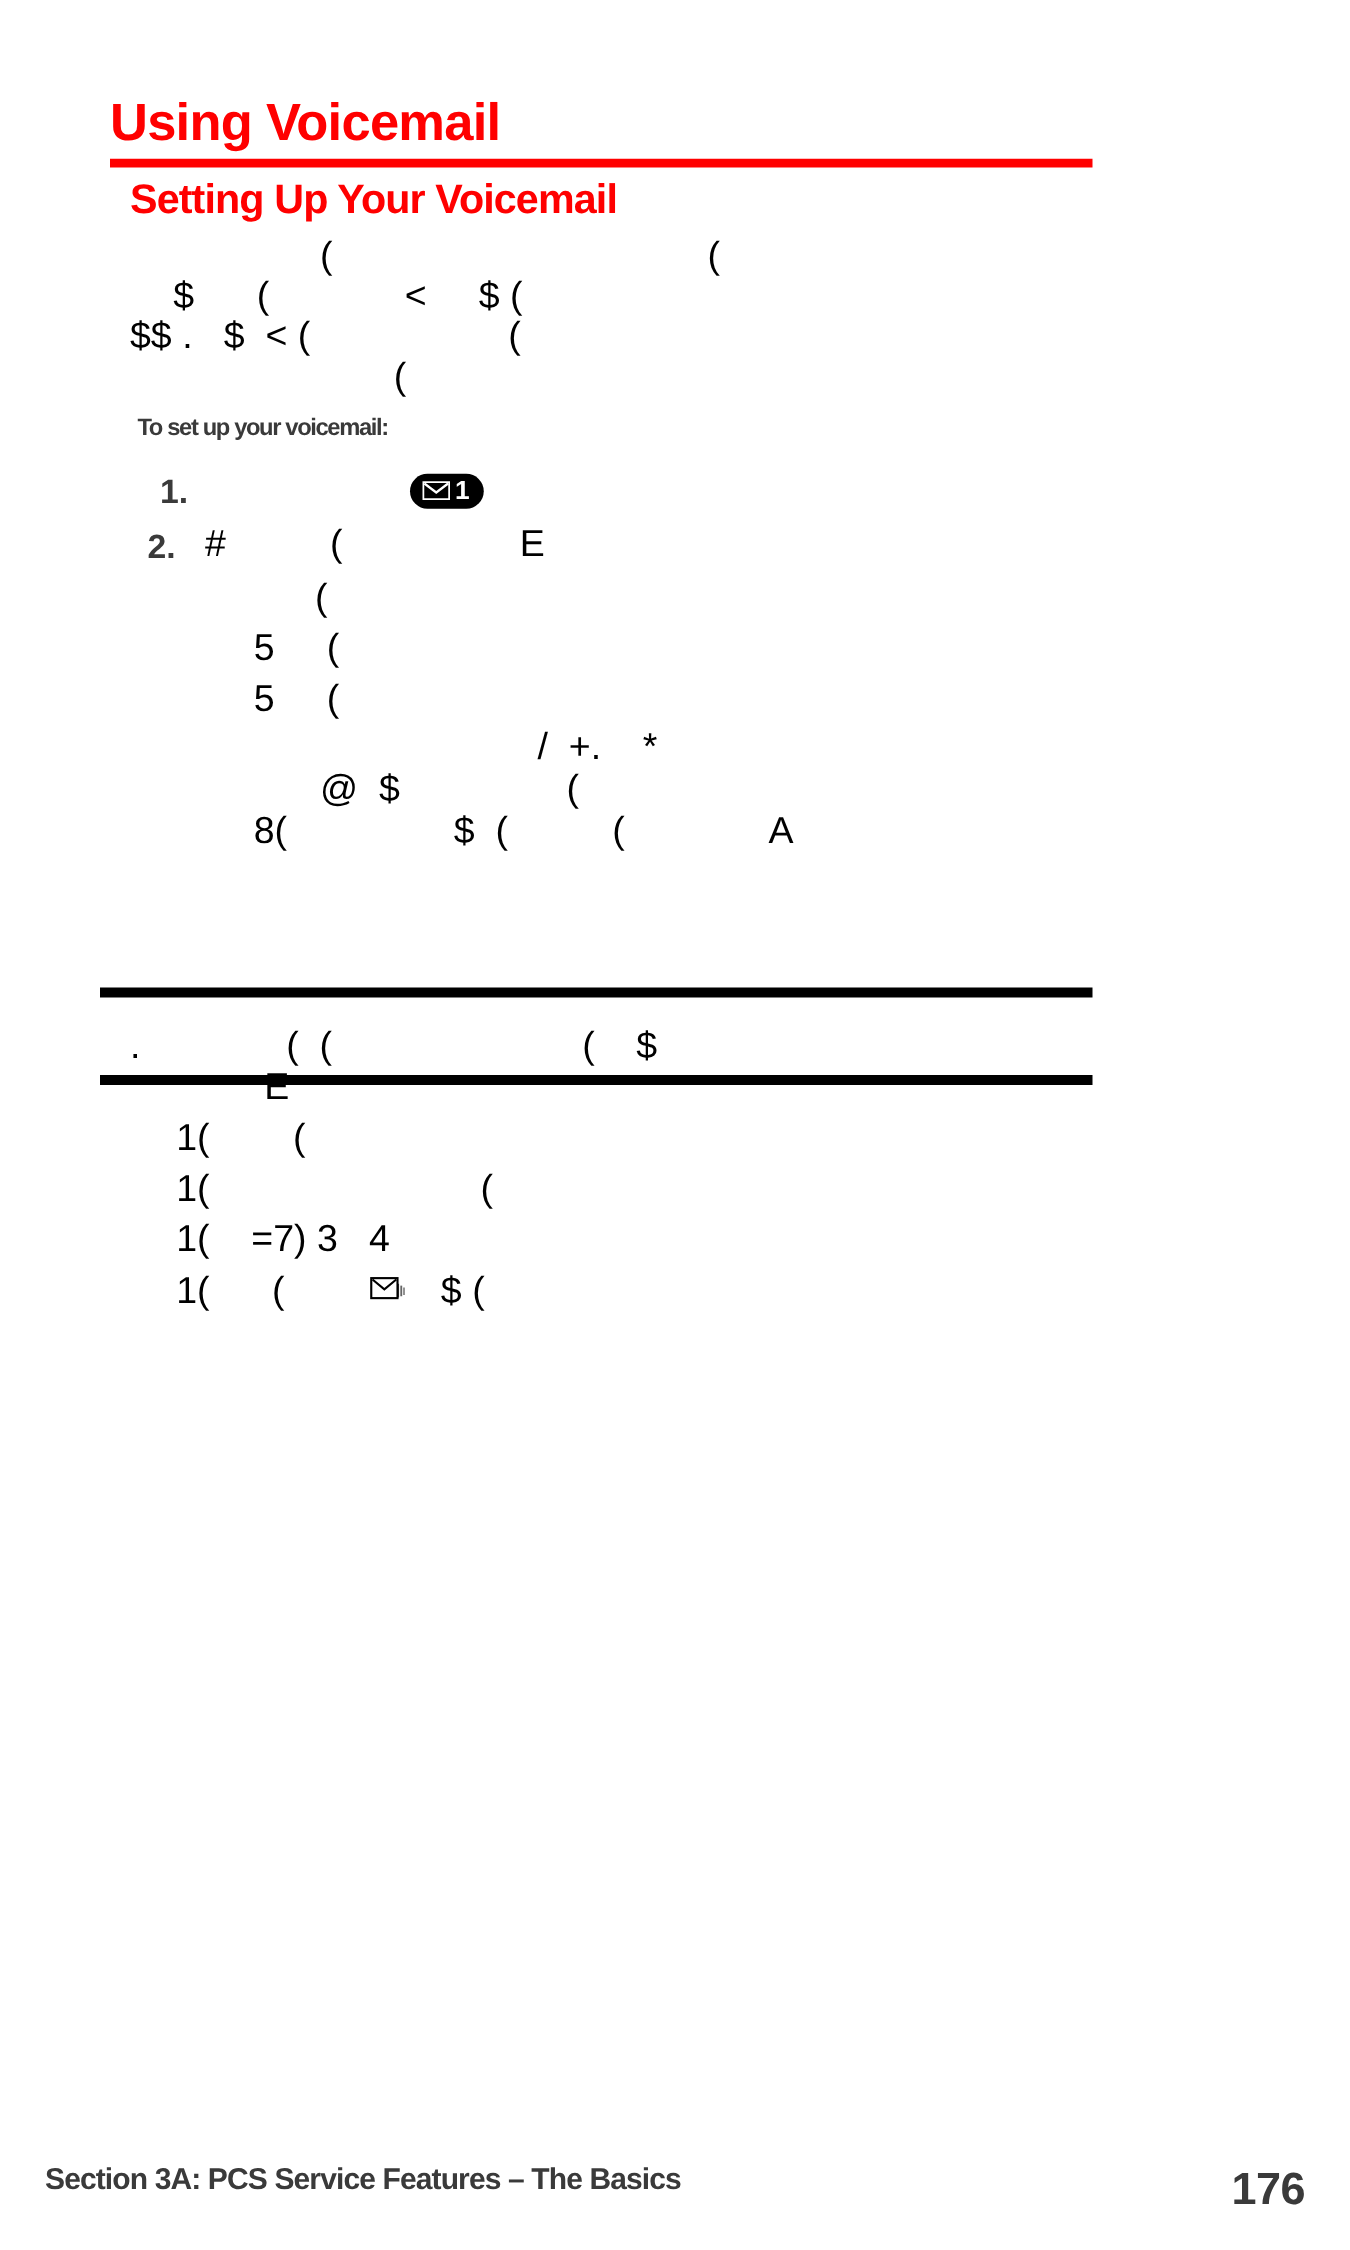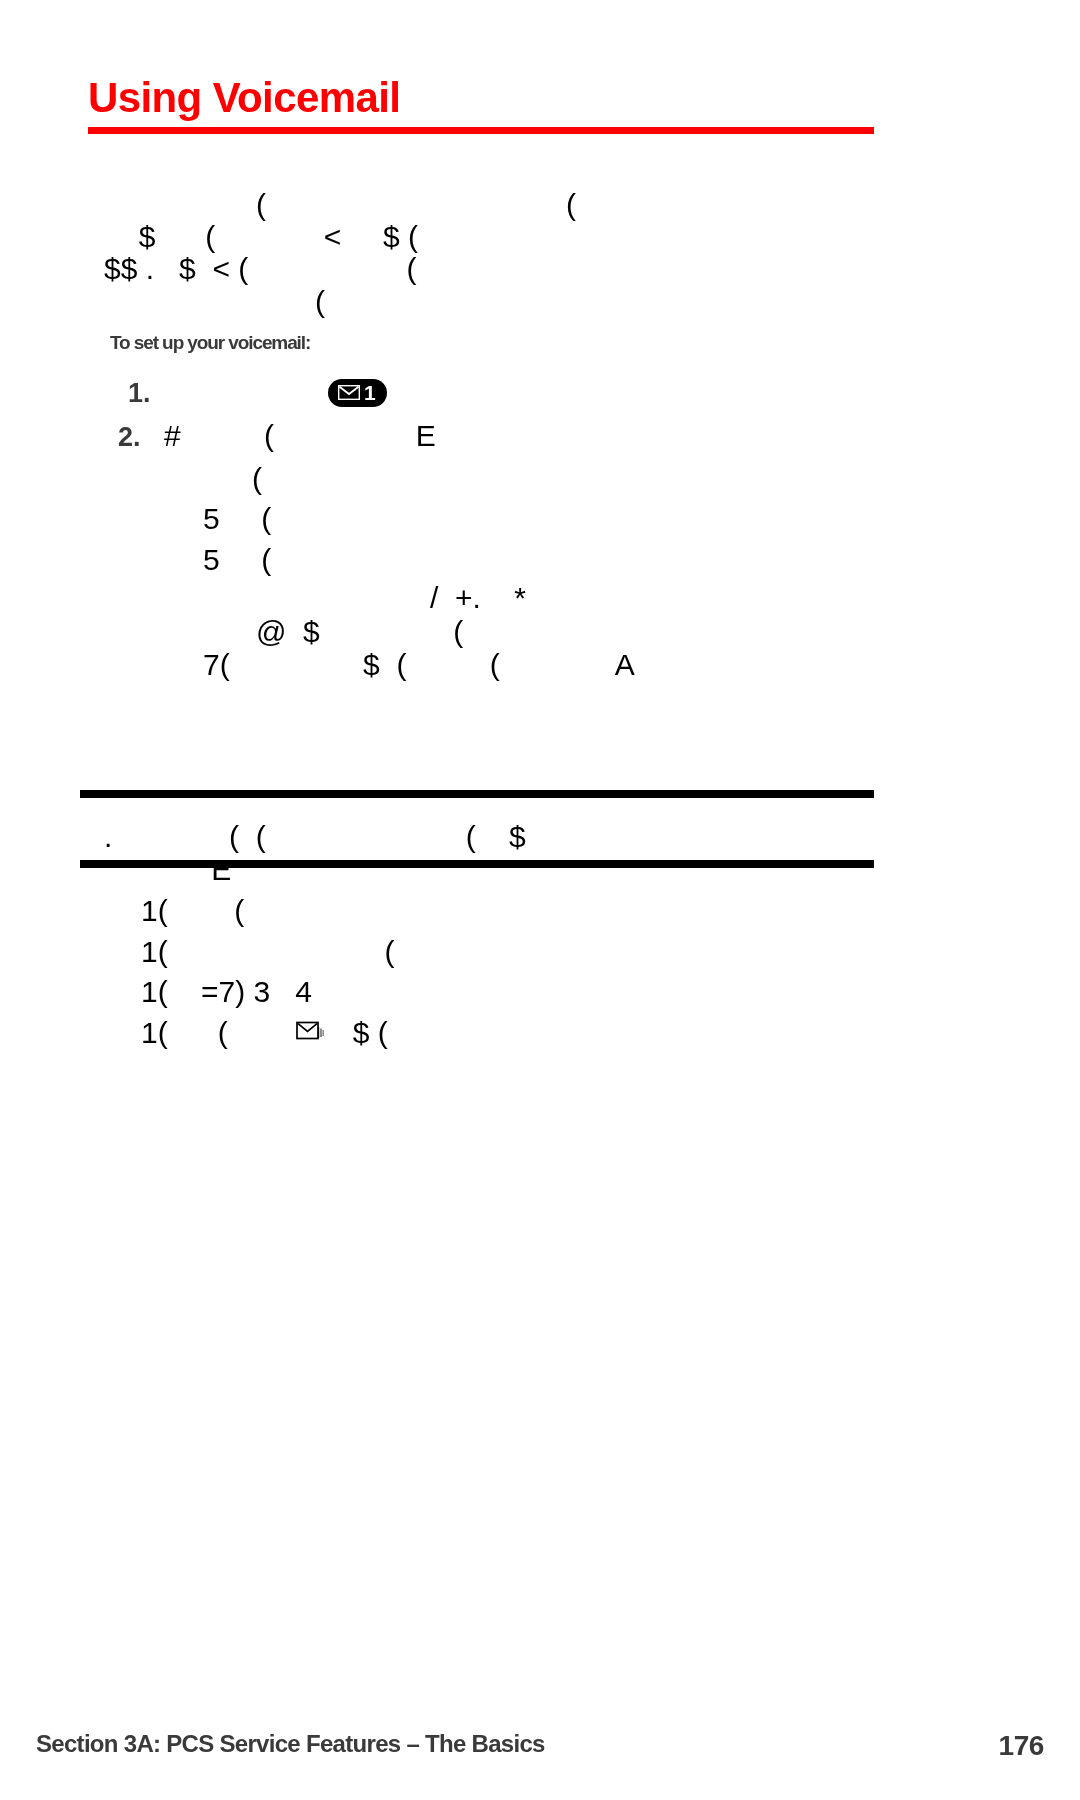--- a/index.html
+++ b/index.html
@@ -151,34 +151,35 @@
     font-size: 24px;
     font-weight: bold;
     color: #3a3a3a;
     letter-spacing: -0.7px;
     white-space: nowrap;
   }
   .footer-page {
     position: absolute;
     right: 36px;
     top: 1730px;
-    font-size: 28px;
+    font-size: 36px;
     font-weight: bold;
     color: #3a3a3a;
     letter-spacing: -0.4px;
   }
 </style>
 </head>
 <body>
 
 <div class="page">
 
   <div class="page-title">Using Voicemail</div>
   <div class="title-rule"></div>
 
+  <div class="section-heading" id="sec-setup">Setting Up Your Voicemail</div>
 
   <div class="glyph-line" style="left:256px; top:190px;">(                                    (</div>
   <div class="glyph-line" style="left:122px; top:222px;">  $      (             &lt;     $ (</div>
   <div class="glyph-line" style="left:104px; top:254px;">$$ .   $  &lt; (                   (</div>
   <div class="glyph-line" style="left:190px; top:287px;">               (</div>
 
   <div class="sub-label" style="left:110px; top:332px;">To set up your voicemail:</div>
 
   <div class="list-num" style="left:128px; top:378px;">1.</div>
 
@@ -193,21 +194,21 @@
   </div>
 
   <div class="list-num" style="left:118px; top:422px;">2.</div>
   <div class="glyph-line" style="left:164px; top:421px;">#          (                 E</div>
 
   <div class="glyph-line" style="left:252px; top:464px;">(</div>
   <div class="glyph-line" style="left:203px; top:504px;">5     (</div>
   <div class="glyph-line" style="left:203px; top:545px;">5     (</div>
   <div class="glyph-line" style="left:430px; top:583px;">/  +.    *</div>
   <div class="glyph-line" style="left:256px; top:617px;">@  $                (</div>
-  <div class="glyph-line" style="left:203px; top:650px;">7(                $  (          (              A</div>
+  <div class="glyph-line" style="left:203px; top:650px;">8(                $  (          (              A</div>
 
   <div class="note-rule" id="note-rule-top"></div>
   <div class="note-label"></div>
   <div class="note-body"></div>
   <div class="note-rule" id="note-rule-bottom"></div>
 
 
   <div class="glyph-line" style="left:104px; top:822px;">.              (  (                        (    $</div>
   <div class="glyph-line" style="left:178px; top:855px;">    E</div>
   <div class="glyph-line" style="left:141px; top:896px;">1(        (</div>

